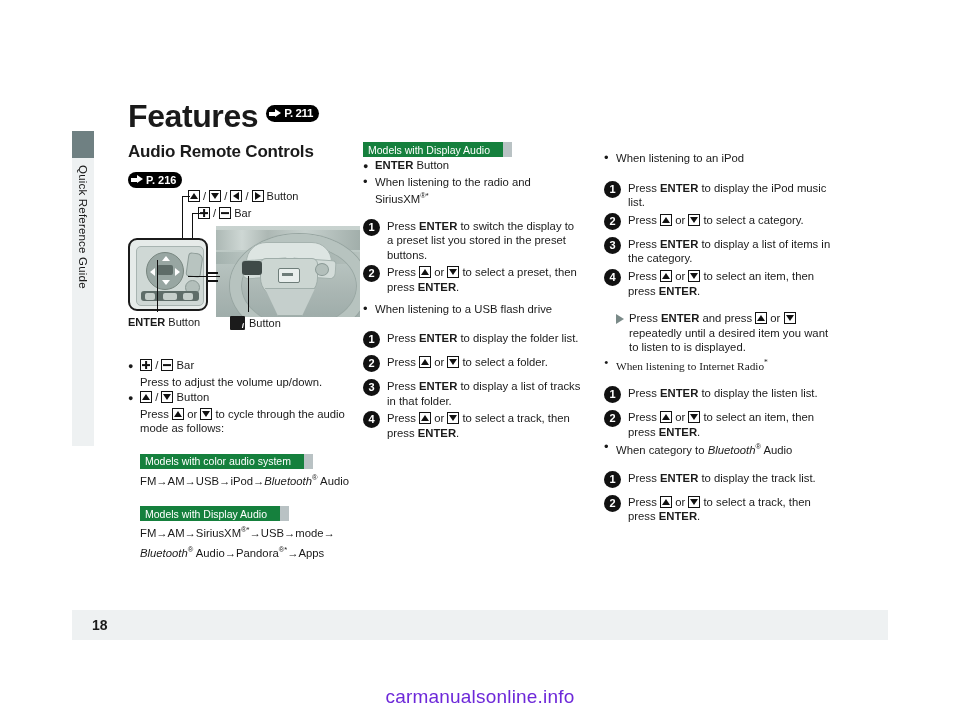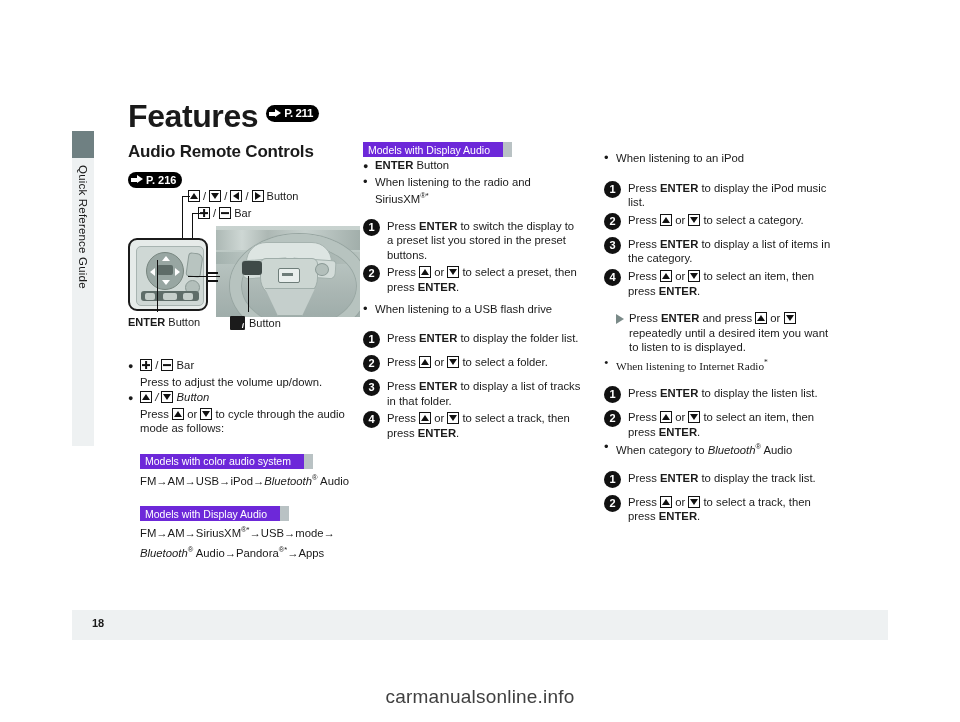--- a/index.html
+++ b/index.html
@@ -336,21 +336,21 @@
     line-height: 14.6px;
   }
   .dot-lg::before { content:"\25CF"; font-size:9px; }
   .dot-sm::before { content:"\2022"; font-size:13px; }
   .bullet-txt { flex:1 1 auto; }
   .indent { padding-left:12px; }
 
   
   .band {
     display:inline-block;
-    background:#6d28d9;
+    background:#15803d;
     color:#ffffff;
     font-size:10.5px;
     padding:1.5px 22px 1.5px 5px;
     margin: 14px 0 1px 0;
     position: relative;
     line-height: 12px;
   }
   .band::after{
     content:"";
     position:absolute;
@@ -401,29 +401,29 @@
   
   .footer-bar {
     position:absolute;
     left:72px; top:610px;
     width: 816px; height: 30px;
     background:#eef1f2;
   }
   .page-num {
     position:absolute;
     left:92px; top:617px;
-    font-size:11px;
+    font-size:14px;
     font-weight:bold;
   }
   .watermark {
     position:absolute;
     left: 0; top: 686px;
     width: 960px;
     text-align:center;
-    color:#404040;
+    color:#6d28d9;
     font-size:19px;
     letter-spacing:0.2px;
   }
 </style>
 </head>
 <body>
 
 <div class="page">
 
   <div class="side-tab">
@@ -527,21 +527,21 @@
     <div class="bullet-row">
       <div class="dot dot-lg"></div>
       <div class="bullet-txt">
         <span class="kb kb-plus"><i></i><i class="v"></i></span> /
         <span class="kb kb-minus"><i></i></span>
         <span>Bar</span>
       </div>
     </div>
     <div class="indent">Press to adjust the volume up/down.</div>
 
-    <div class="bullet-row" style="margin-top:1px;font-style:italic;">
+    <div class="bullet-row" style="margin-top:1px;">
       <div class="dot dot-lg"></div>
       <div class="bullet-txt">
         <span class="kb kb-up"><i></i></span> /
         <span class="kb kb-down"><i></i></span>
         <span>Button</span>
       </div>
     </div>
     <div class="indent">
       <span>Press </span><span class="kb kb-up"><i></i></span><span> or </span><span class="kb kb-down"><i></i></span><span> to cycle through the audio mode as follows:</span>
     </div>

